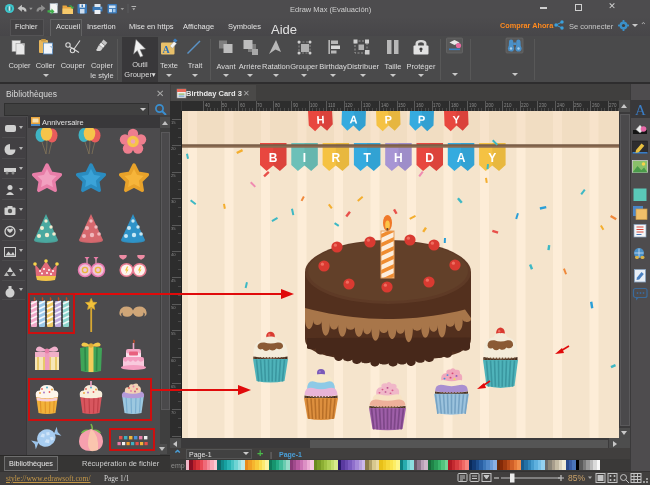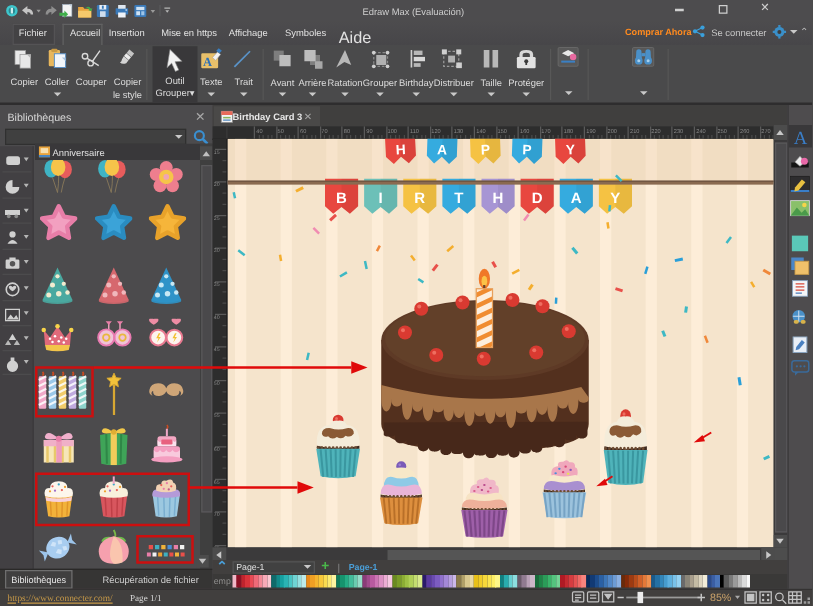--- a/index.html
+++ b/index.html
@@ -551,21 +551,21 @@
         <rect x="27.5" y="7" width="3.2" height="3.2" fill="#e8504a"></rect>
       </svg>
 </div>
 <div class="ab" style="left:28px;top:293px;width:47px;height:41px;border:2px solid #cc0f0f"></div>
 <div class="ab" style="left:28px;top:378px;width:124px;height:43px;border:2px solid #cc0f0f"></div>
 <div class="ab" style="left:109px;top:428px;width:46px;height:23px;border:2px solid #cc0f0f"></div>
 <div class="ab" style="left:0;top:455px;width:170px;height:16px;background:#363534;border-top:1px solid #2a2928"></div>
 <div class="ab" style="left:4px;top:456px;width:54px;height:15px;background:#403f3f;border:1px solid #6e6e6e;color:#e8e8e8;font-size:7.3px;text-align:center;line-height:14px">Bibliothèques</div>
 <div class="ab" style="left:82px;top:459px;color:#cfcfcf;font-size:7.5px">Récupération de fichier</div>
 <div class="ab" style="left:0;top:471px;width:650px;height:14px;background:#413f3e;border-top:1px solid #343232"></div>
-<div class="ab" style="left:6px;top:474px;color:#c89a48;font-size:7.5px;font-family:'Liberation Serif',serif;text-decoration:underline">https://www.connecter.com/</div>
+<div class="ab" style="left:6px;top:474px;color:#c89a48;font-size:7.5px;font-family:'Liberation Serif',serif;text-decoration:underline">style://www.edrawsoft.com/</div>
 <div class="ab" style="left:104px;top:474px;color:#d8d8d8;font-size:7.3px;font-family:'Liberation Serif',serif">Page 1/1</div>
 <div class="ab" style="left:170px;top:84px;width:480px;height:17px;background:#403f3e"></div>
 <div class="ab" style="left:171px;top:85px;width:85px;height:16px;background:#4a4948"></div>
 <svg class="ab" style="left:176px;top:88px" width="11" height="11" viewBox="0 0 11 11">
 <rect x="1" y="1" width="9" height="9" fill="#f2f2f2" stroke="#888" stroke-width="0.6"></rect>
 <rect x="1" y="1" width="9" height="3" fill="#e86a5a"></rect>
       <rect x="2.5" y="5.5" width="6" height="1.2" fill="#8ab45a"></rect>
       <rect x="2.5" y="7.5" width="6" height="1.2" fill="#6a9ac8"></rect>
     </svg>
 <div class="ab" style="left:186px;top:89px;color:#e8e8e8;font-size:7.5px;font-weight:bold">Birthday Card 3</div>

